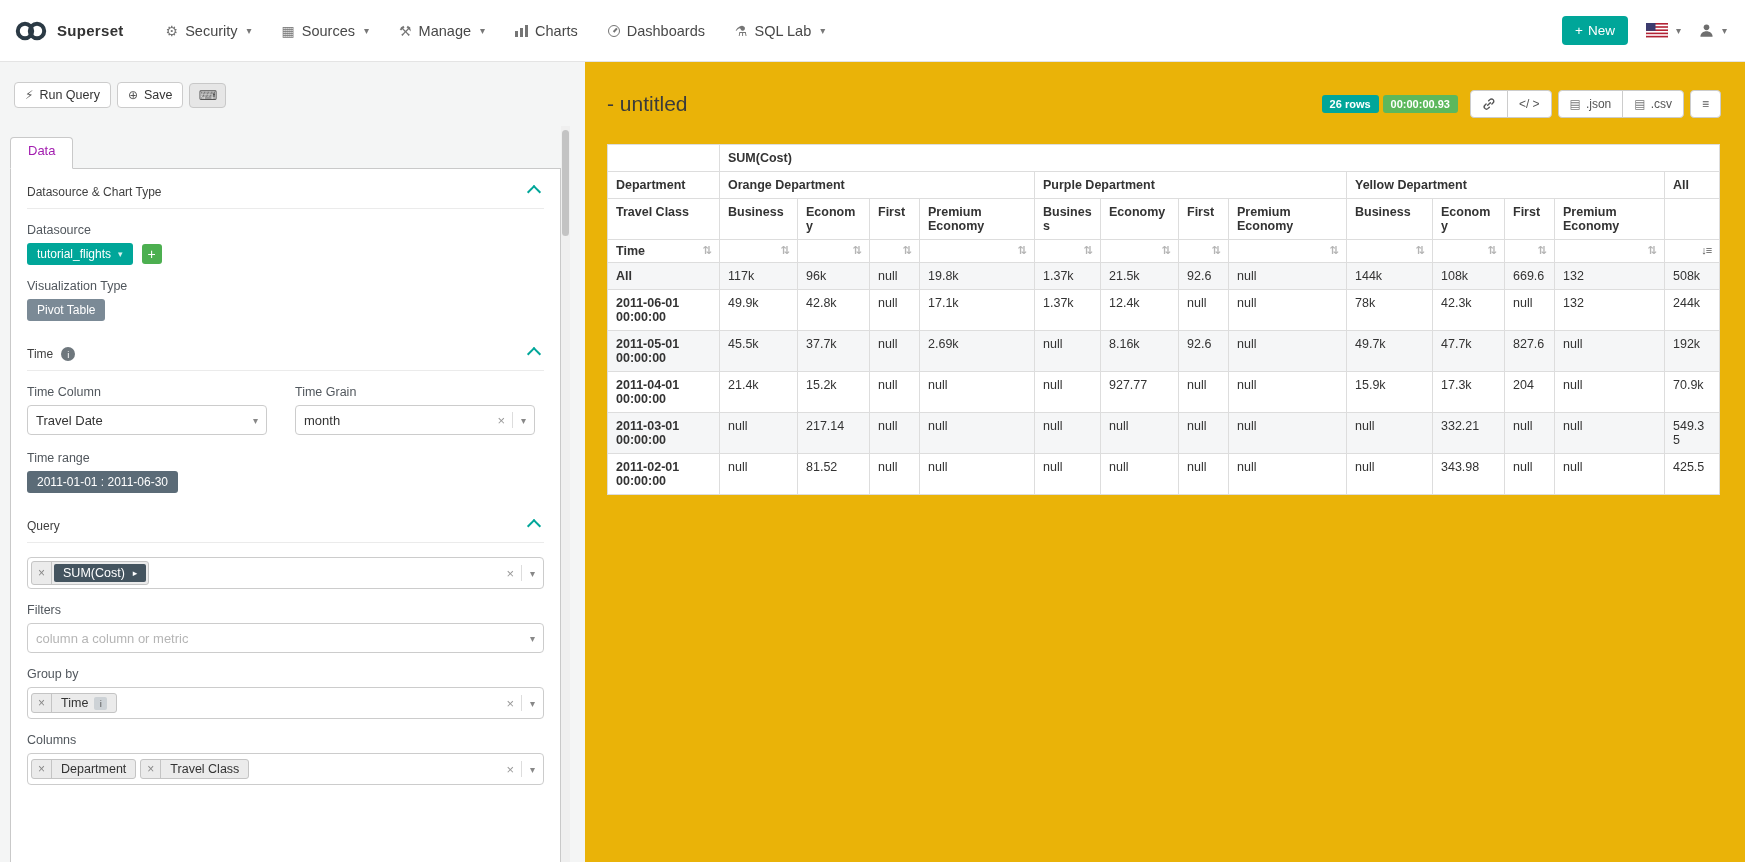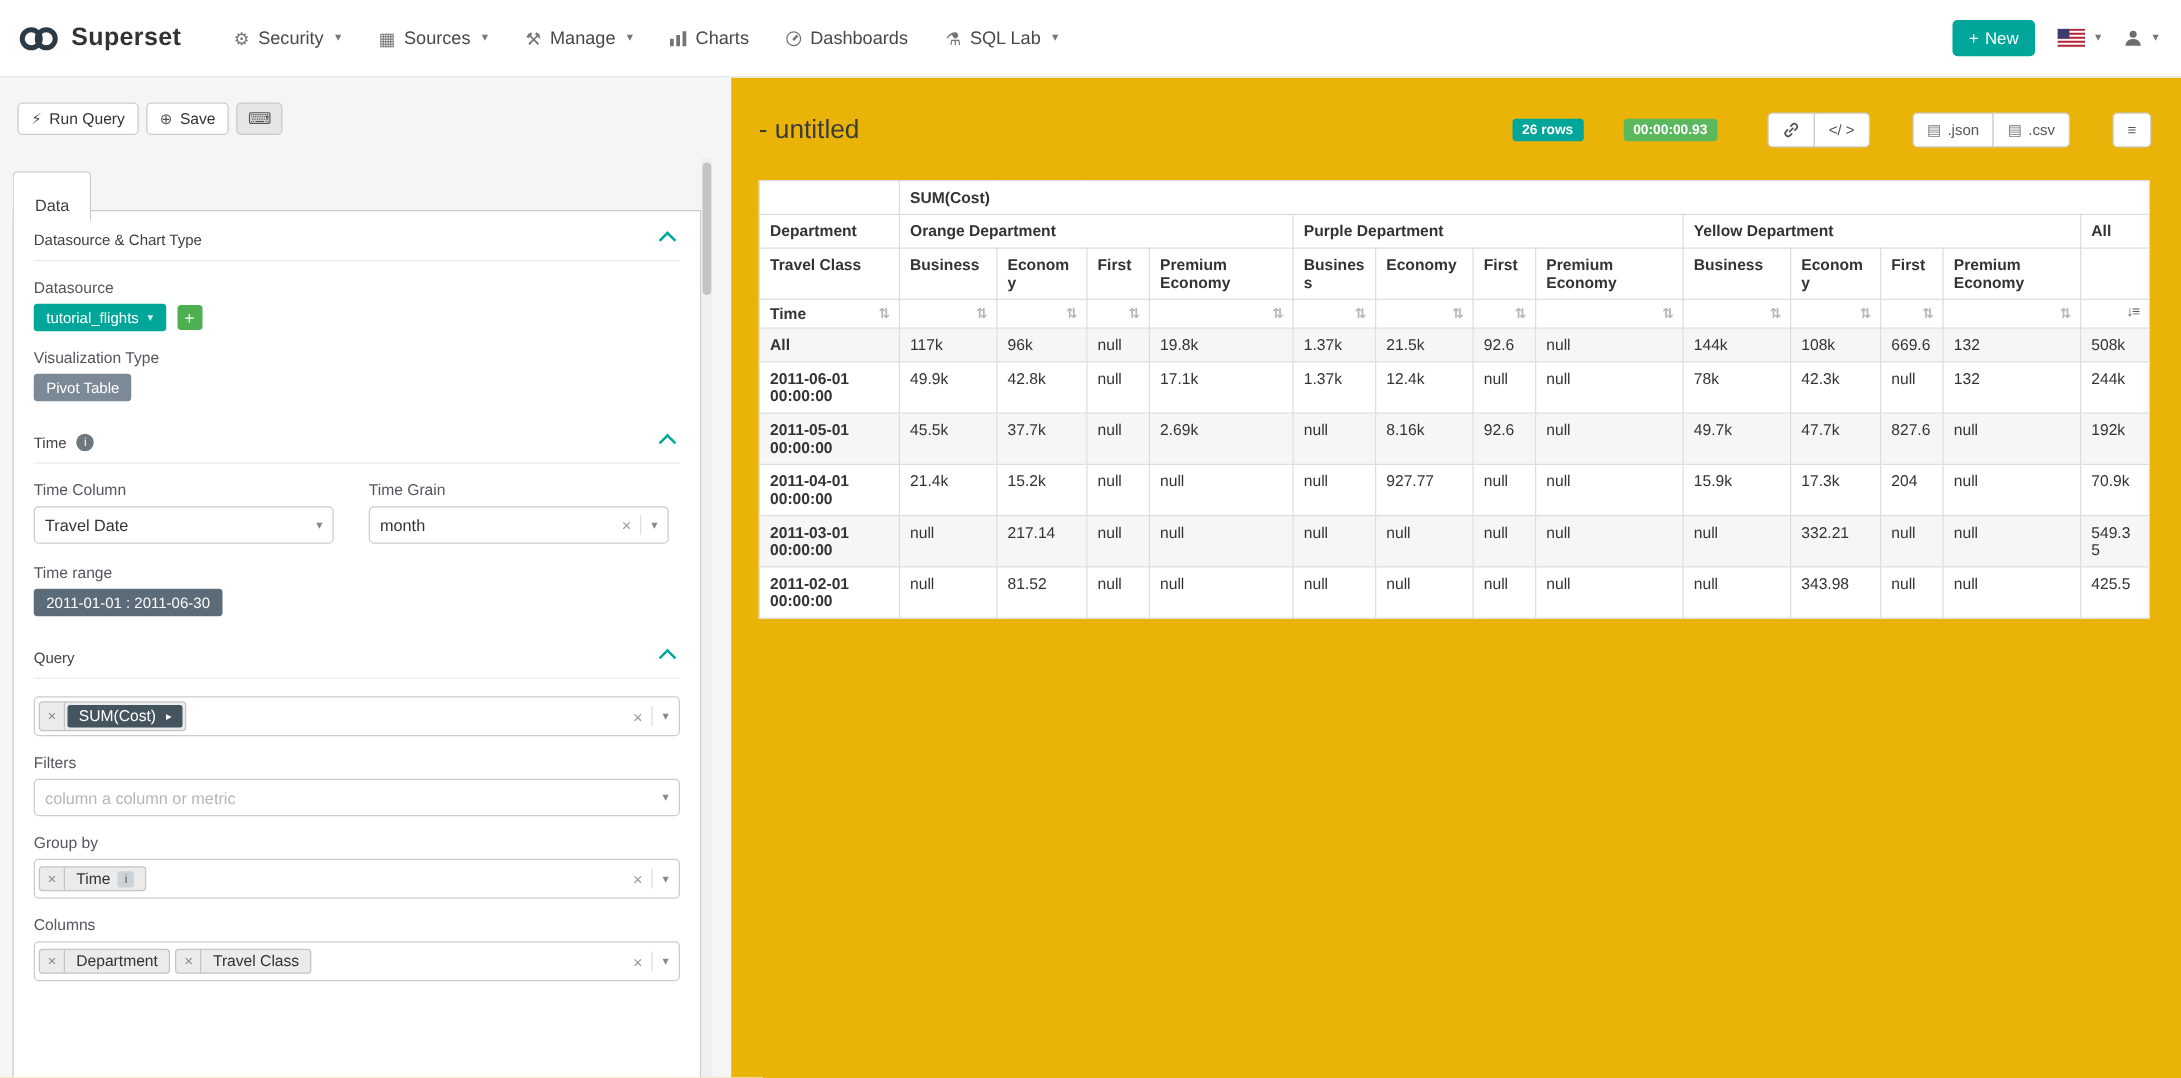--- a/index.html
+++ b/index.html
@@ -4,21 +4,21 @@
 <style>
   html,body{margin:0;padding:0;}
   body{font-family:"Liberation Sans","DejaVu Sans",sans-serif;
     --accent:#00A699;--success:#5cb85c;--viz-bg:#7b8a96;--range-bg:#5b6b77;--pill-bg:#44545f;--add-bg:#4CAF50;}
   .app{position:relative;width:1745px;height:862px;background:#f4f5f5;overflow:hidden;}
 
   
   .navbar{position:absolute;top:0;left:0;right:0;height:62px;background:#fff;border-bottom:1px solid #e4e4e4;
     display:flex;align-items:center;padding:0 18px 0 14px;box-sizing:border-box;z-index:5;}
   .brand{display:flex;align-items:center;gap:9px;margin-right:28px;cursor:pointer;}
-  .brand-text{font-size:20px;font-weight:700;color:#333;letter-spacing:.3px;}
+  .brand-text{font-size:15px;font-weight:700;color:#333;letter-spacing:.3px;}
   .nav-menu{display:flex;align-items:center;gap:2px;list-style:none;margin:0;padding:0;}
   .nav-item{display:flex;align-items:center;gap:7px;padding:10px 14px;font-size:14.5px;color:#484848;cursor:pointer;white-space:nowrap;}
   .nav-icon{color:#757575;font-size:14px;line-height:1;}
   .caret-down{color:#777;font-size:10px;margin-left:2px;}
   .shape{display:inline-block;}
   .bar-chart-icon{width:13px;height:12px;background:
     linear-gradient(#757575,#757575) 0 100%/3px 6px no-repeat,
     linear-gradient(#757575,#757575) 5px 100%/3px 9px no-repeat,
     linear-gradient(#757575,#757575) 10px 100%/3px 12px no-repeat;}
   .dashboard-icon{width:12px;height:12px;border:1.5px solid #757575;border-radius:50%;position:relative;box-sizing:border-box;}
@@ -31,22 +31,22 @@
 
   
   .toolbar{position:absolute;top:82px;left:14px;display:flex;gap:6px;align-items:center;}
   .btn{background:#fff;border:1px solid #ccc;border-radius:4px;font-size:12.5px;color:#333;padding:5px 10px;
     display:inline-flex;align-items:center;gap:6px;cursor:pointer;font-family:inherit;}
   .btn .glyph{color:#555;font-size:12px;}
   .btn-kbd{background:#e6e6e6;border-color:#c8c8c8;color:#555;padding:4px 8px;font-size:13px;}
 
   
   .tabbar{position:absolute;top:137px;left:10px;height:32px;z-index:3;}
-  .tab{display:inline-block;height:32px;box-sizing:border-box;padding:19px 17px;background:#fff;border:1px solid #c9c9c9;
-    border-bottom:1px solid #fff;border-radius:4px 4px 0 0;font-size:13px;color:#404040;cursor:pointer;}
+  .tab{display:inline-block;height:32px;box-sizing:border-box;padding:5px 17px;background:#fff;border:1px solid #c9c9c9;
+    border-bottom:1px solid #fff;border-radius:4px 4px 0 0;font-size:13px;color:#a21caf;cursor:pointer;}
   .left-panel{position:absolute;left:10px;top:168px;width:551px;bottom:0;background:#fff;border:1px solid #c9c9c9;
     border-bottom:none;box-sizing:border-box;padding:14px 16px;overflow:hidden;z-index:2;}
   .section{margin-top:26px;}
   .section:first-child{margin-top:2px;}
   .section-title-row{display:flex;align-items:center;justify-content:space-between;}
   .title-group{display:flex;align-items:center;}
   .section-title{font-size:12px;font-weight:500;color:#3f3f3f;margin:0;}
   .chevron-up{width:8px;height:8px;border-top:2px solid var(--accent);border-right:2px solid var(--accent);
     transform:rotate(-45deg);margin-right:5px;cursor:pointer;}
   .divider{border:none;border-top:1px solid #ebebeb;margin:9px 0 14px;}
@@ -86,21 +86,21 @@
 
   
   .left-scrollbar{position:absolute;left:561px;top:126px;bottom:0;width:9px;background:#efefef;z-index:4;}
   .scroll-thumb{position:absolute;top:4px;left:1px;width:7px;height:106px;background:#c3c3c3;border-radius:4px;cursor:grab;}
 
   
   .main-panel{position:absolute;left:585px;top:62px;right:0;bottom:0;background:#eab308;
     padding:28px 18px 16px 22px;box-sizing:border-box;overflow:hidden;}
   .result-header{display:flex;align-items:center;margin-bottom:26px;}
   .chart-title{font-size:21px;font-weight:400;color:#3b3b3b;margin:0;}
-  .header-right{margin-left:auto;display:flex;align-items:center;gap:28px;}
+  .header-right{margin-left:auto;display:flex;align-items:center;}
   .badge{font-size:11px;font-weight:700;color:#fff;padding:3px 8px;border-radius:3px;}
   .badge.rows{background:var(--accent);margin-right:4px;}
   .badge.time{background:var(--success);margin-right:12px;}
   .btn-group{display:flex;margin-right:6px;}
   .sbtn{height:28px;padding:0 11px;background:#fff;border:1px solid #ccc;color:#555;font-size:12px;
     display:inline-flex;align-items:center;gap:5px;cursor:pointer;box-sizing:border-box;margin-left:-1px;font-family:inherit;}
   .btn-group .sbtn:first-child{border-radius:4px 0 0 4px;margin-left:0;}
   .btn-group .sbtn:last-child{border-radius:0 4px 4px 0;}
   .btn-group .sbtn:only-child{border-radius:4px;}
   .file-glyph{font-size:12px;color:#777;}

